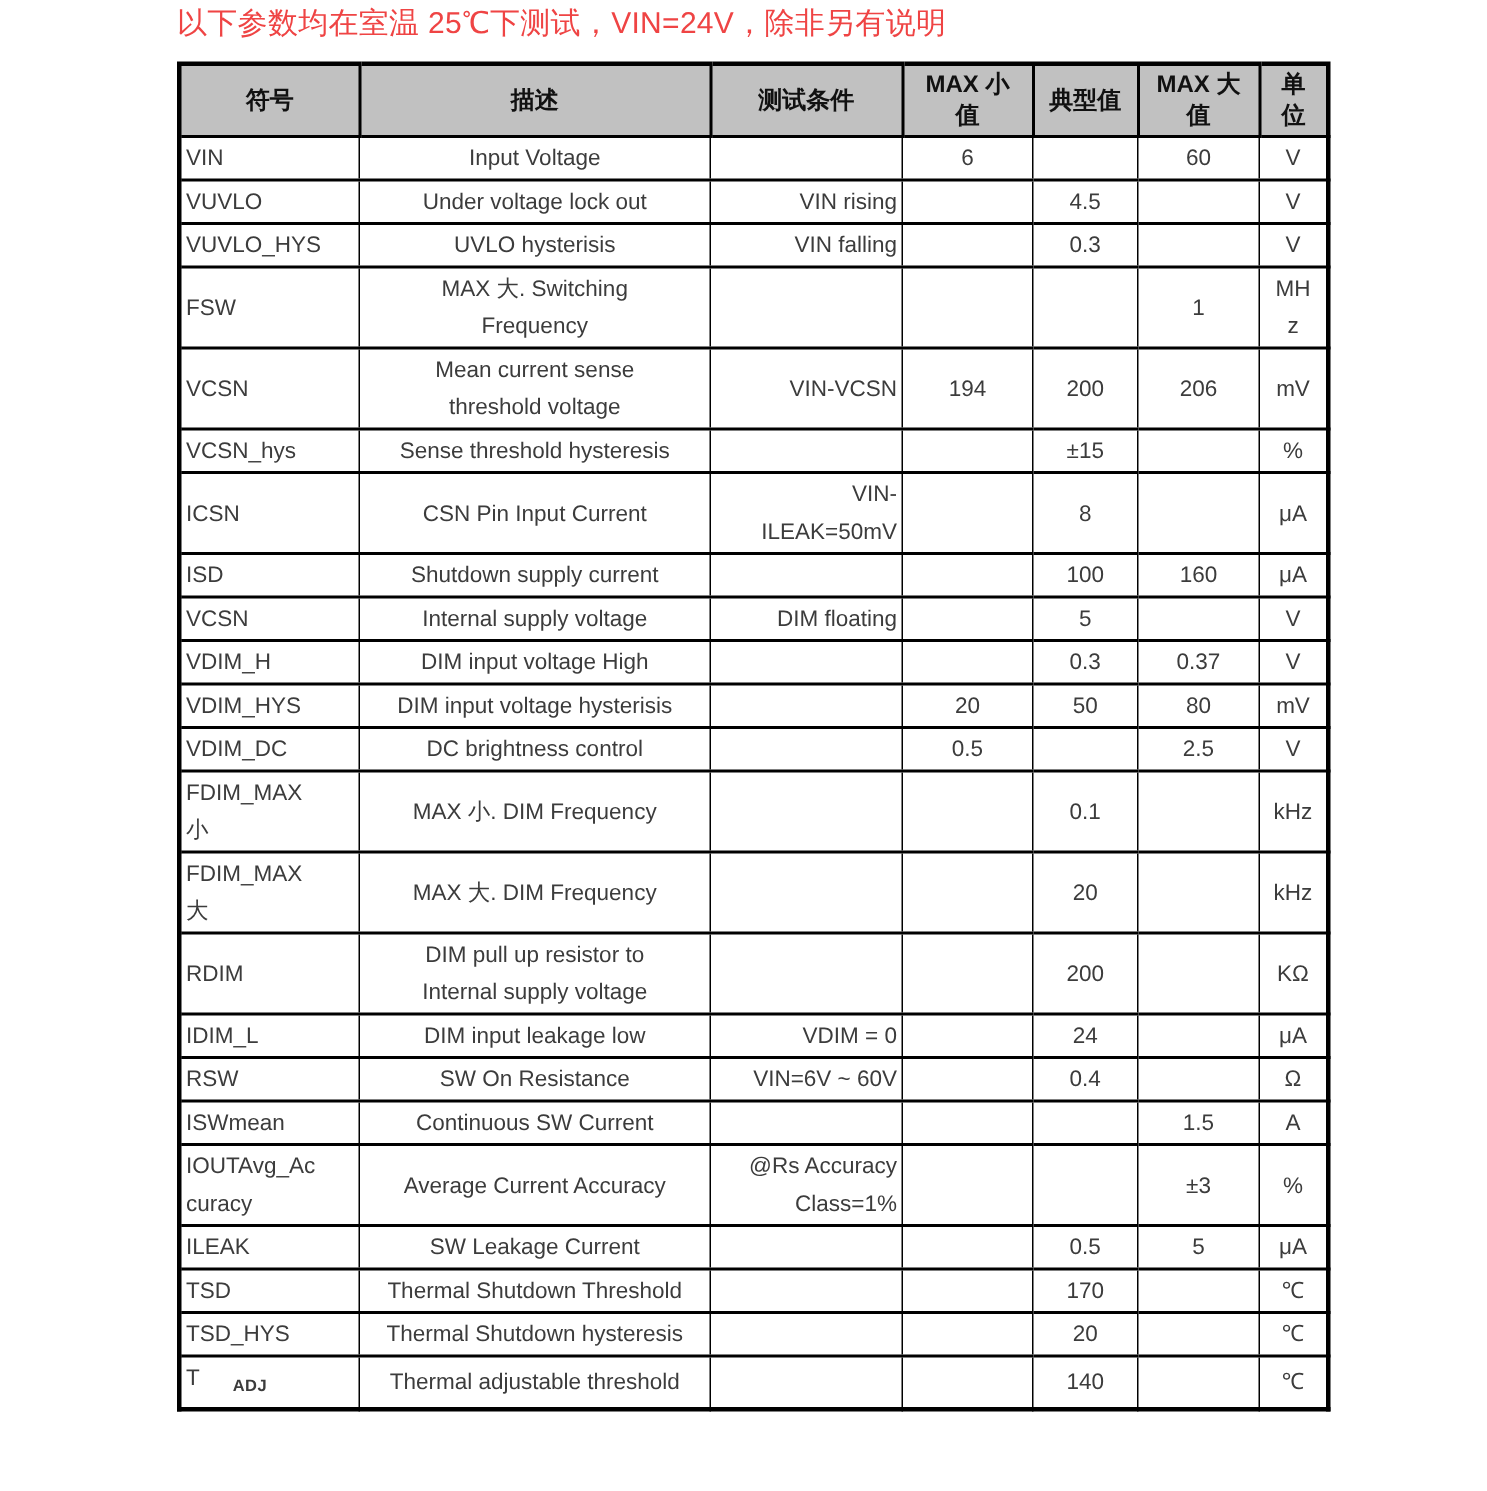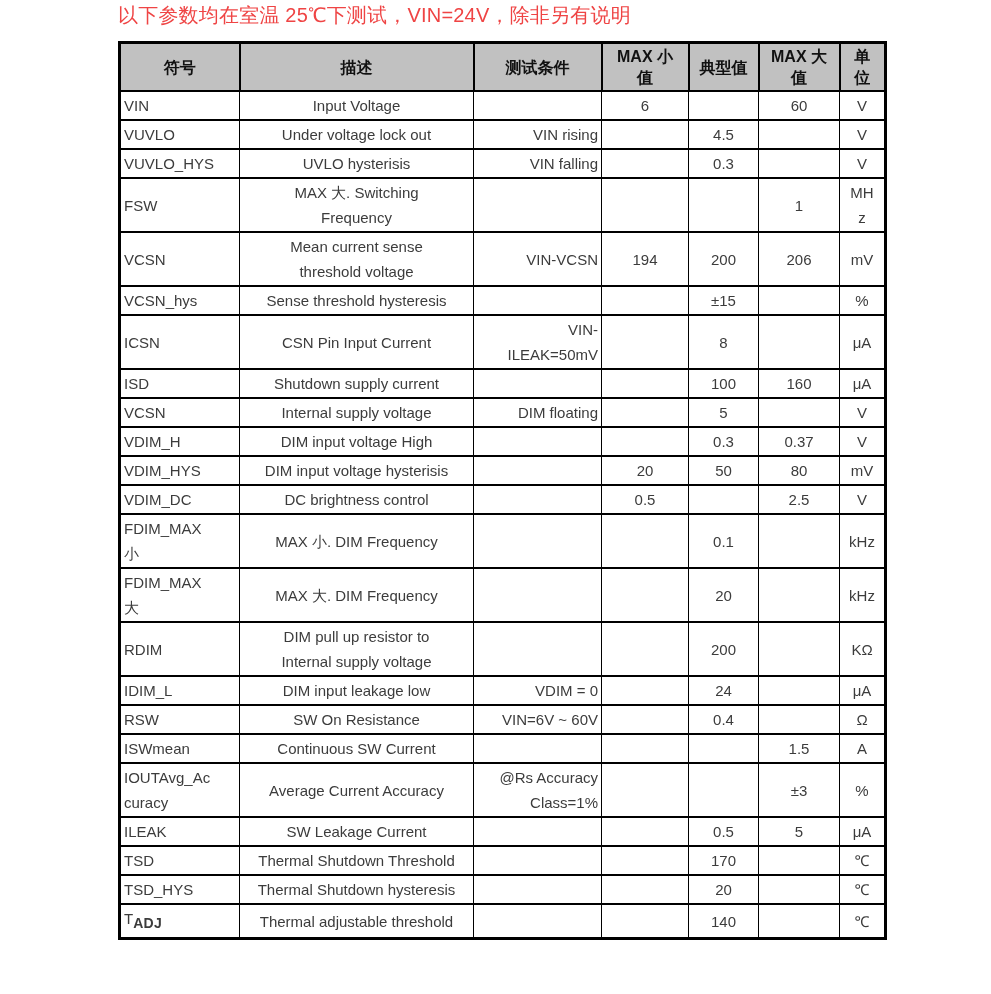--- a/index.html
+++ b/index.html
@@ -56,23 +56,24 @@
     padding: 1px 3px;
     white-space: pre-line;
     vertical-align: middle;
     overflow: hidden;
   }
   td.c-symbol      { text-align: left; padding-left: 7px; word-break: break-word; }
   td.c-description { text-align: center; padding-left: 8px; }
   td.c-condition   { text-align: right; padding-left: 8px; }
   td.c-min, td.c-typ, td.c-max, td.c-unit { text-align: center; }
   td.c-symbol sub {
-    font-size: 14px;
+    font-size: 11px;
     font-weight: bold;
     letter-spacing: 0.3px;
+    margin-left: 22px;
   }
 </style>
 </head>
 <body>
 
 <p class="note">以下参数均在室温 25℃下测试，VIN=24V，除非另有说明</p>
 
 <table class="params">
   <colgroup>
     <col style="width:120px">

